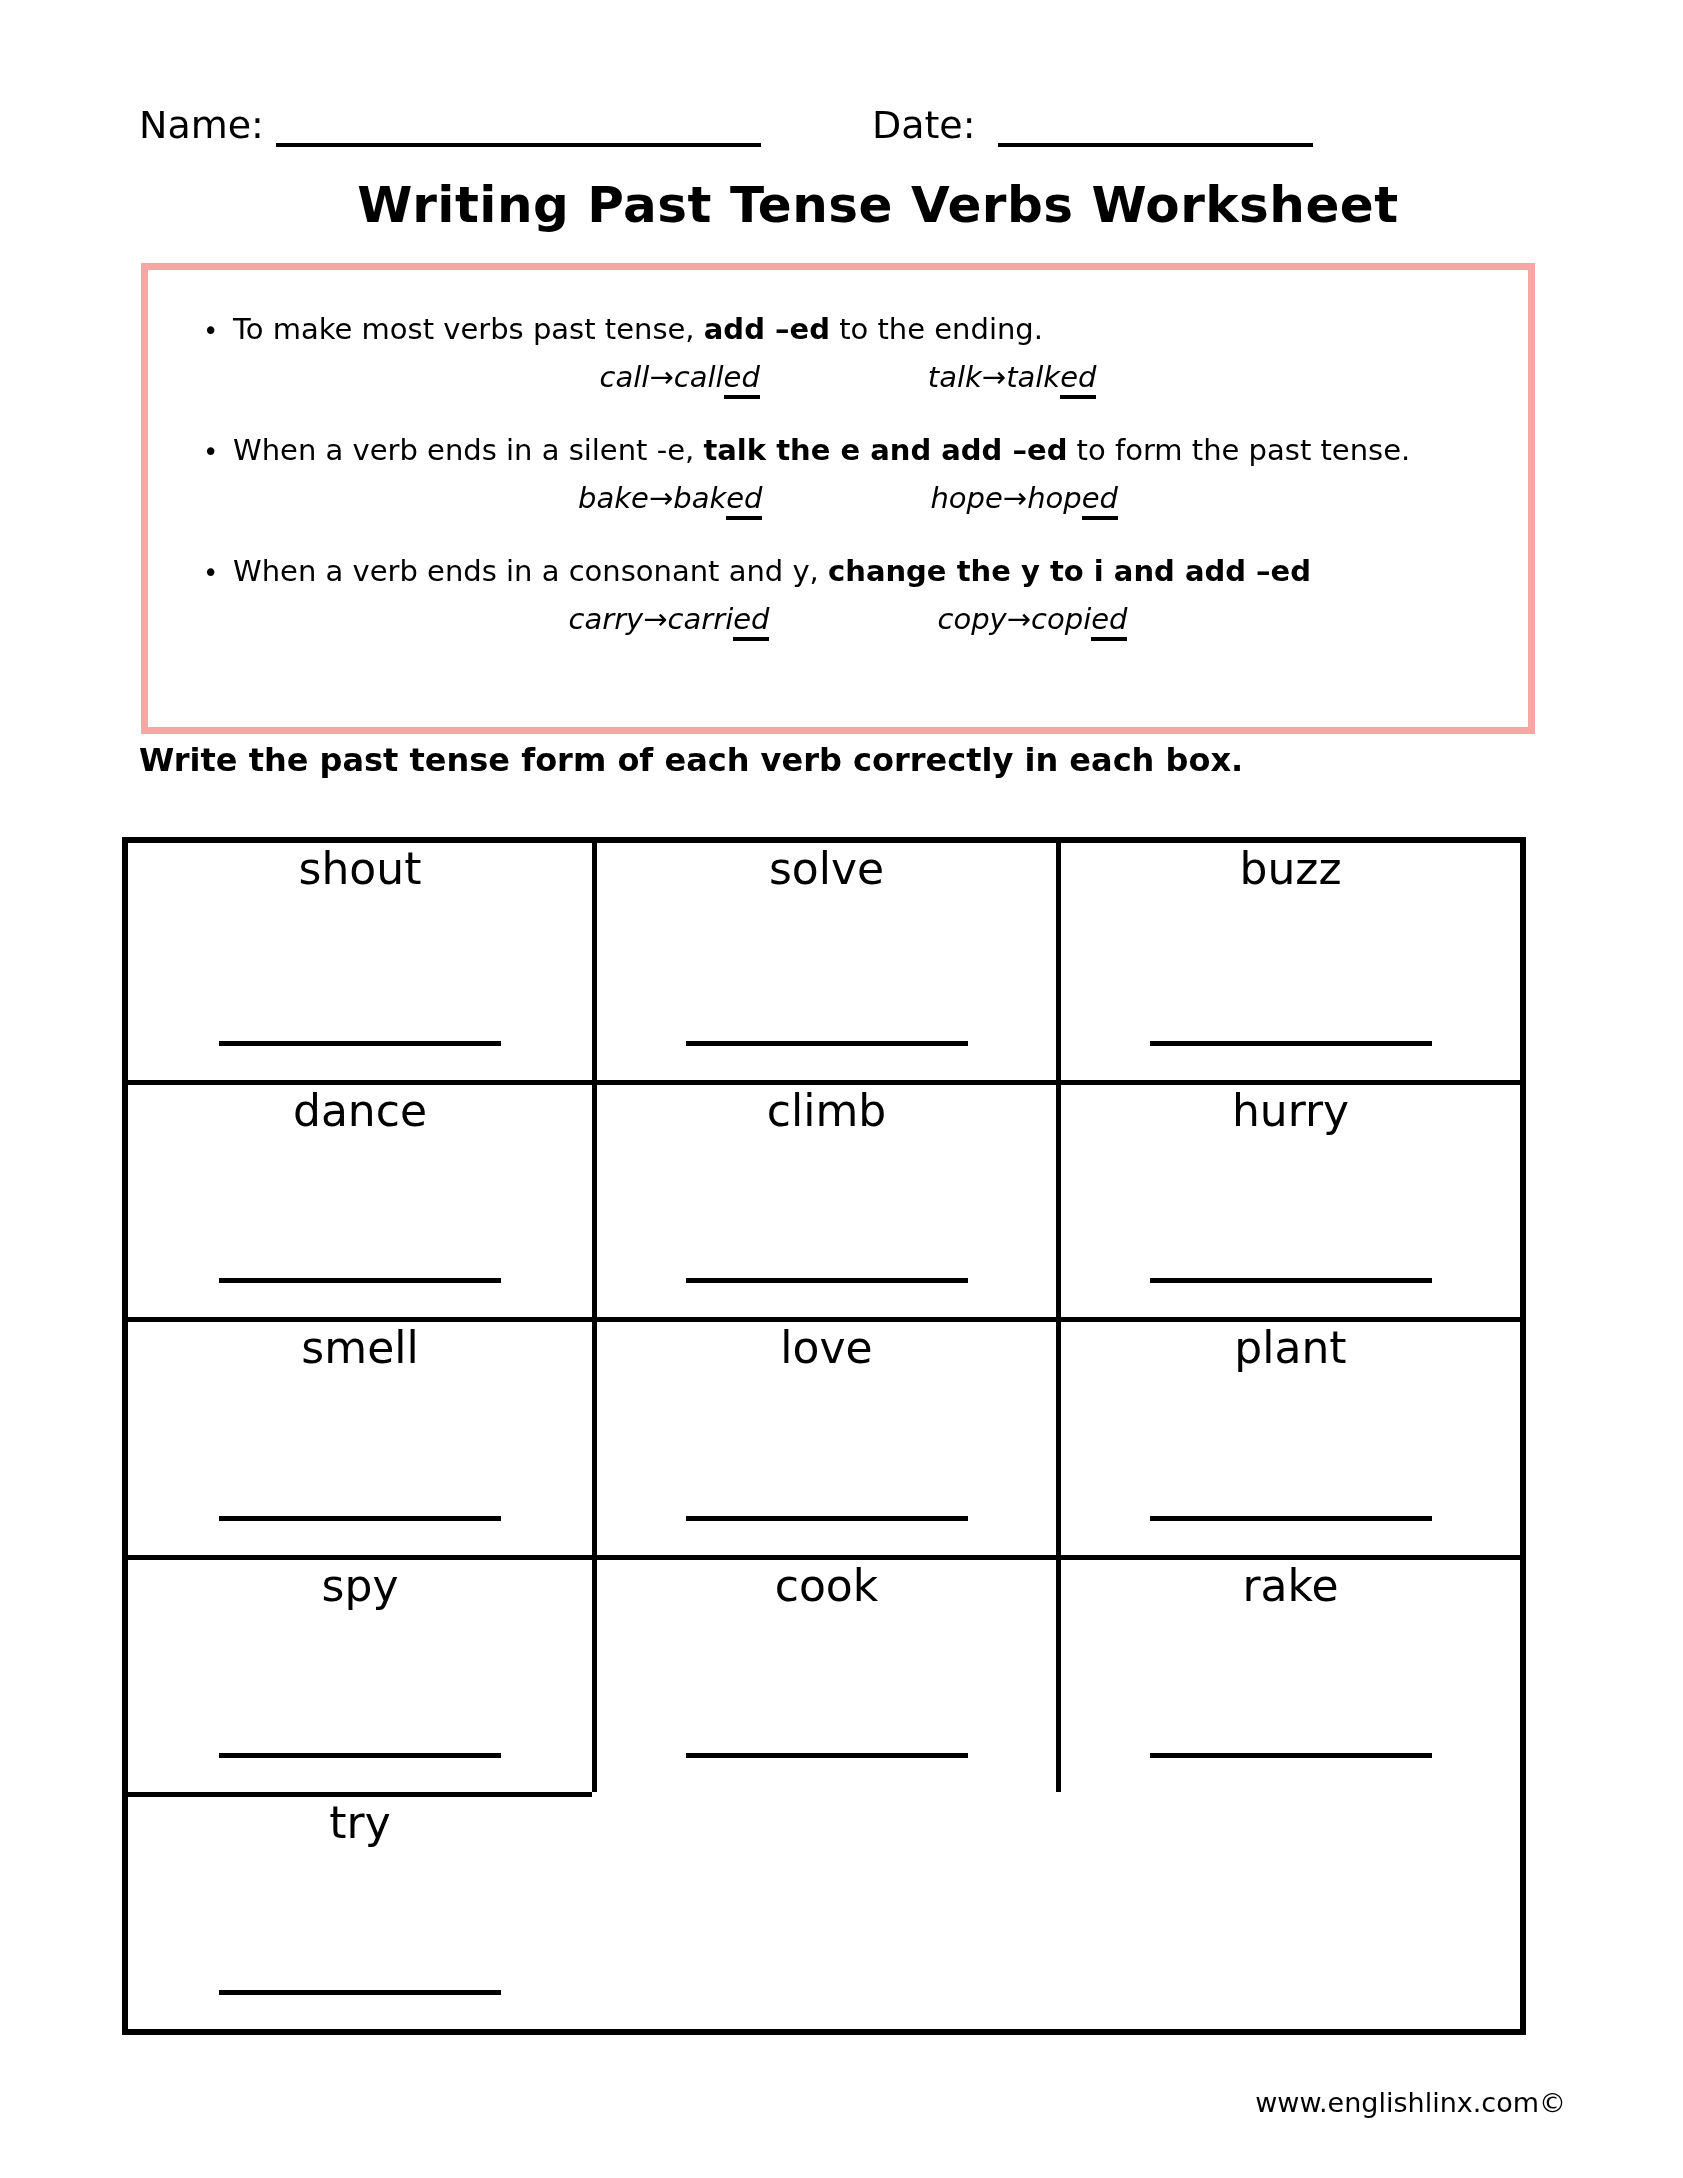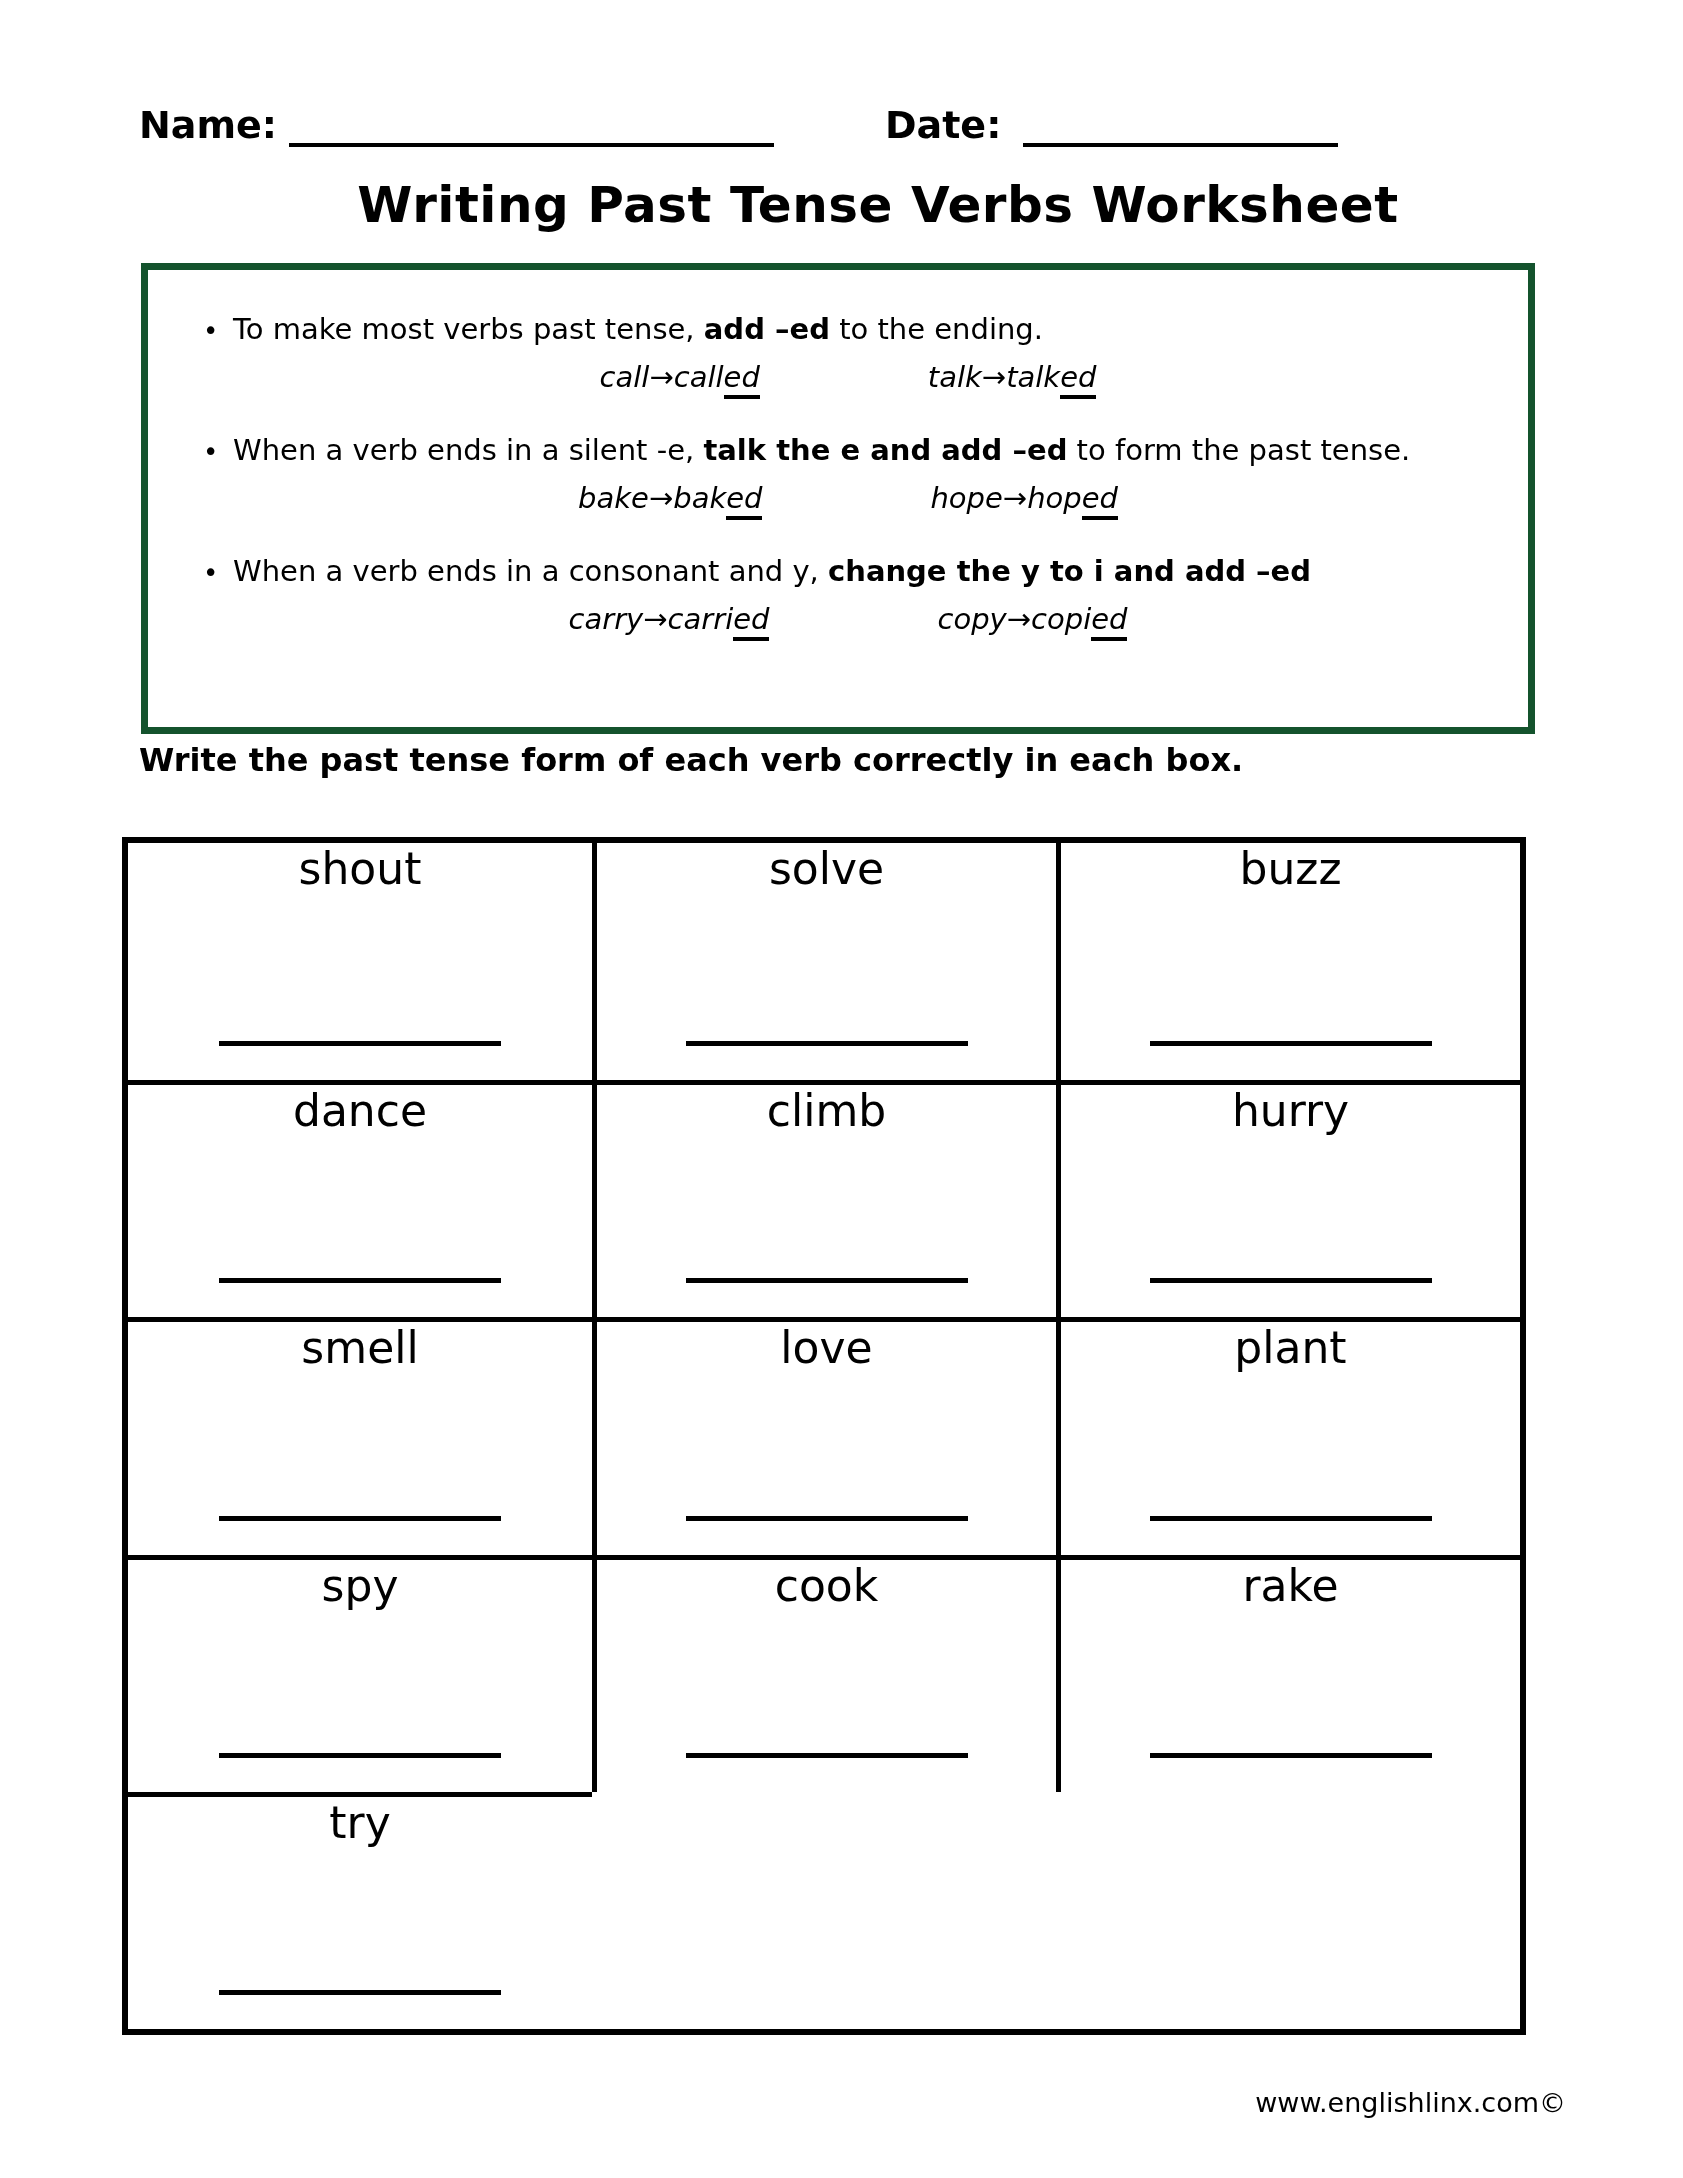--- a/index.html
+++ b/index.html
@@ -17,21 +17,21 @@
   }
 
   
   .name-date-row {
     position: absolute;
     left: 139px;
     top: 101px;
     display: flex;
     align-items: flex-end;
     font-size: 38px;
-    font-weight: bold;
+    font-weight: normal;
   }
   .write-line {
     display: inline-block;
     border-bottom: 4px solid #000;
     height: 42px;
   }
   .name-line { width: 485px; margin-left: 12px; }
   .date-gap  { width: 111px; }
   .date-line { width: 315px; margin-left: 22px; }
 
@@ -47,21 +47,21 @@
     letter-spacing: 0.5px;
   }
 
   
   .rules-box {
     position: absolute;
     left: 141px;
     top: 263px;
     width: 1394px;
     height: 471px;
-    border: 7px solid #14532d;
+    border: 7px solid #fca5a5;
     box-sizing: border-box;
     padding: 38px 8px 0 28px;
     font-size: 29px;
     line-height: 1.5;
   }
   .rule-text {
     padding-left: 57px;
     text-indent: -30px;
     margin: 0 0 4px 0;
   }

